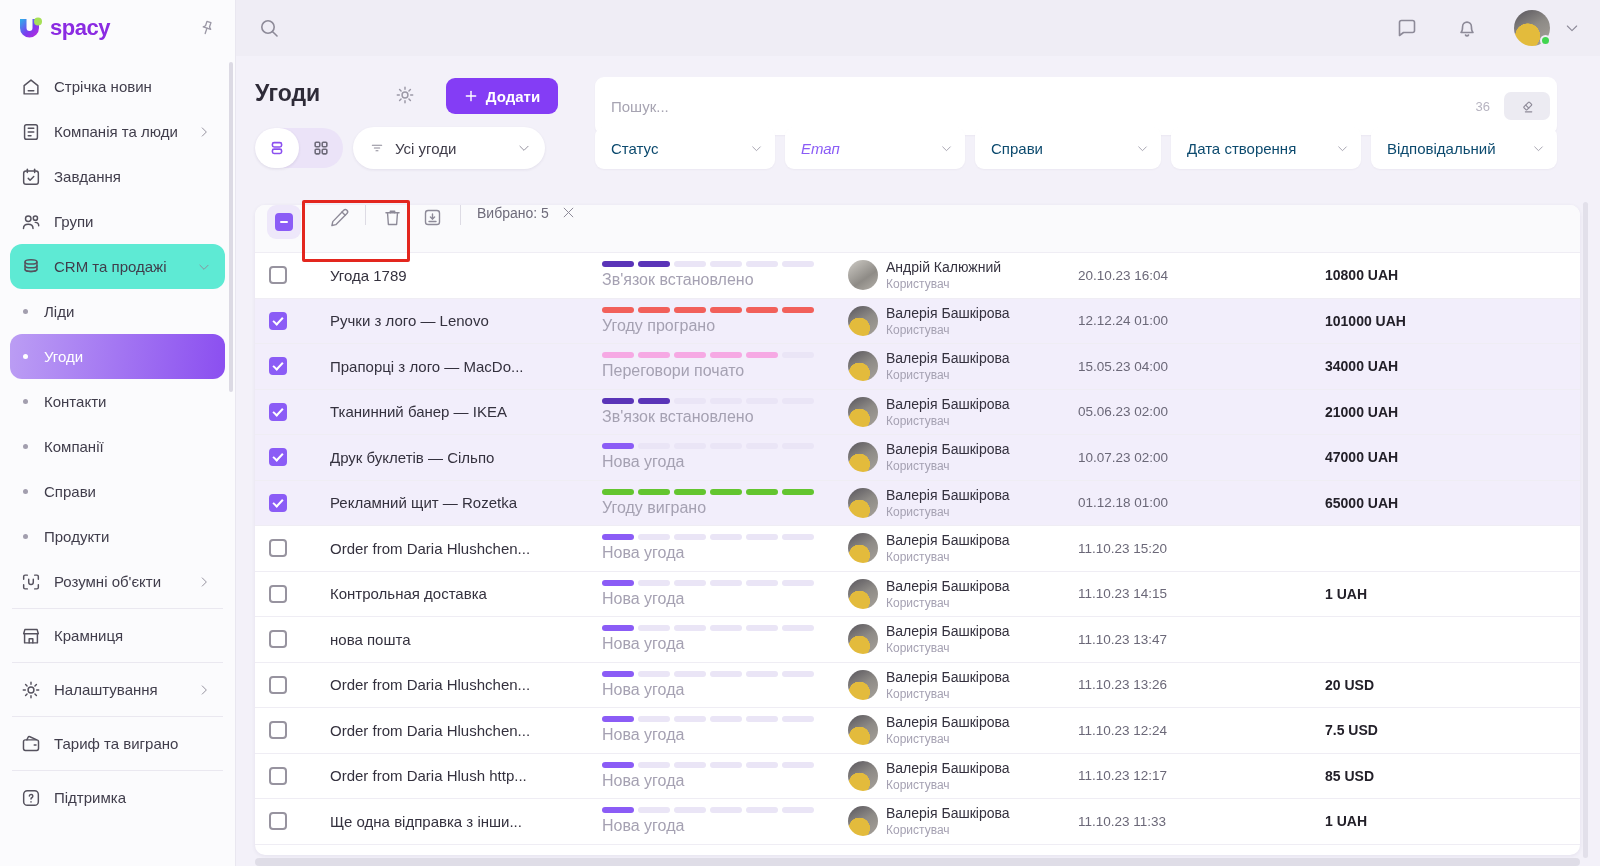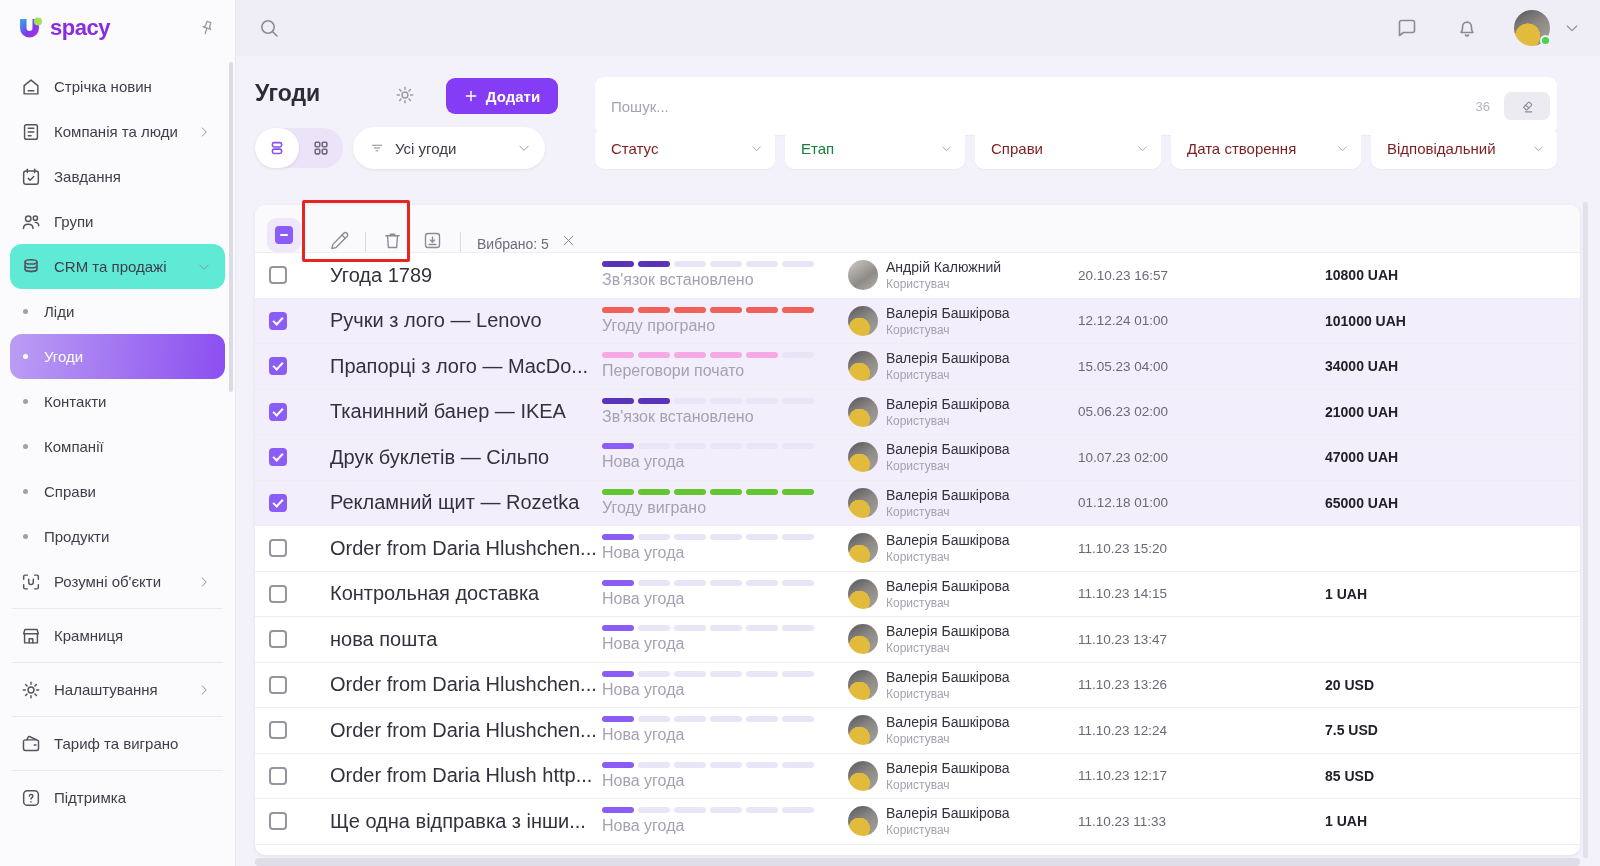--- a/index.html
+++ b/index.html
@@ -65,48 +65,48 @@
                  background:#EBE3F8; display:flex; }
   .vt-seg { width:44px; height:40px; display:flex; align-items:center; justify-content:center; cursor:pointer; }
   .vt-seg.active { background:#fff; border-radius:20px; box-shadow:0 1px 3px rgba(40,30,80,.10); }
 
   .saved-view { position:absolute; left:117px; top:71px; width:192px; height:42px; border-radius:21px; background:#fff;
                 box-shadow:0 1px 3px rgba(40,30,80,.08); display:flex; align-items:center; padding:0 14px 0 16px;
                 gap:10px; font-size:15px; color:#3F3C49; cursor:pointer; }
   .saved-view .chev { margin-left:auto; }
 
   .dropdown { position:absolute; top:71px; height:42px; background:#fff; border-radius:9px;
-              display:flex; align-items:center; padding:0 12px 0 16px; font-size:15px; color:#7f1d1d;
+              display:flex; align-items:center; padding:0 12px 0 16px; font-size:15px; color:#0c4a6e;
               cursor:pointer; box-shadow:0 1px 2px rgba(40,30,80,.04); }
   .dropdown .chev { margin-left:auto; }
-  .dropdown.muted { color:#15803d; }
+  .dropdown.muted { color:#8b5cf6;font-style:italic; }
 
   
   .card { position:absolute; left:19px; top:149px; width:1325px; height:650px; background:#fff;
           border-radius:10px; box-shadow:0 1px 4px rgba(40,30,80,.07); overflow:hidden; }
-  .bulk-toolbar { height:48px; background:#FAFAFC; display:flex; align-items:flex-end; border-bottom:1px solid #EFEDF4; }
+  .bulk-toolbar { height:48px; background:#FAFAFC; display:flex; align-items:flex-start; border-bottom:1px solid #EFEDF4; }
   .cb-halo { width:34px; height:34px; margin-left:12px; border-radius:9px; background:#EEE8FA;
              display:flex; align-items:center; justify-content:center; cursor:pointer; }
   .cb { width:18px; height:18px; border-radius:4px; border:2px solid #97939F; background:#fff; display:block; }
   .cb.ind { background:#8B5CF6; border-color:#8B5CF6; position:relative; }
   .cb.ind::after { content:""; position:absolute; left:3px; top:6px; width:8px; height:2px; background:#fff; border-radius:1px; }
   .cb.on { background:#8B5CF6; border-color:#8B5CF6; position:relative; }
   .cb.on::after { content:""; position:absolute; left:4px; top:1px; width:4px; height:8px;
                   border-right:2px solid #fff; border-bottom:2px solid #fff; transform:rotate(43deg); }
   .tbi { width:24px; height:24px; display:flex; align-items:center; justify-content:center; cursor:pointer; }
   .tb-div { width:1px; height:20px; background:#DDDBE4; }
   .sel-label { font-size:14px; color:#6E6B7A; margin-left:14px; }
   .close-x { margin-left:12px; cursor:pointer; }
 
   .rows {}
   .row { display:grid; grid-template-columns:75px 272px 246px 38px 192px 247px 1fr;
          align-items:center; height:45.5px; border-bottom:1px solid #EFEDF4; background:#fff; cursor:pointer; }
   .row.checked { background:#F2EEFB; }
   .row .c-check { padding-left:14px; }
-  .row .title { font-size:20px; color:#34313E; white-space:nowrap; overflow:hidden; }
+  .row .title { font-size:15px; color:#34313E; white-space:nowrap; overflow:hidden; }
   .stage { display:flex; flex-direction:column; justify-content:center; }
   .segs { display:flex; gap:4px; }
   .seg { width:32px; height:6px; border-radius:3px; background:#EAE5F6; }
   .stage-label { font-size:16px; color:#A5A1B2; margin-top:4px; }
   .av { width:30px; height:30px; border-radius:50%;
         background:radial-gradient(circle at 38% 74%, #E3BB3C 0 36%, transparent 37%),
                    linear-gradient(150deg,#57545B 0%, #8D8A86 48%, #A7A29A 100%); }
   .av.grey { background:linear-gradient(145deg,#CFCCC6 0%, #8E8B86 60%, #B5B1AA 100%); }
   .u-name { font-size:14px; color:#34313E; }
   .u-role { font-size:12px; color:#A5A1B2; margin-top:2px; }
@@ -451,21 +451,21 @@
               </div>
       <div class="stage-label">Зв'язок встановлено</div>
     </div>
     <div>
               <span class="av grey" style="display:block"></span>
             </div>
     <div>
       <div class="u-name">Андрій Калюжний</div>
       <div class="u-role">Користувач</div>
     </div>
-    <div class="c-date">20.10.23 16:57</div>
+    <div class="c-date">20.10.23 16:04</div>
     <div class="c-amount">10800 UAH</div>
   </div>
           <div class="row checked">
     <div class="c-check">
       <span class="cb on"></span>
     </div>
     <div class="title">Ручки з лого — Lenovo</div>
     <div class="stage">
       <div class="segs">
                 <span class="seg" style="background: rgb(242, 96, 90);"></span>

